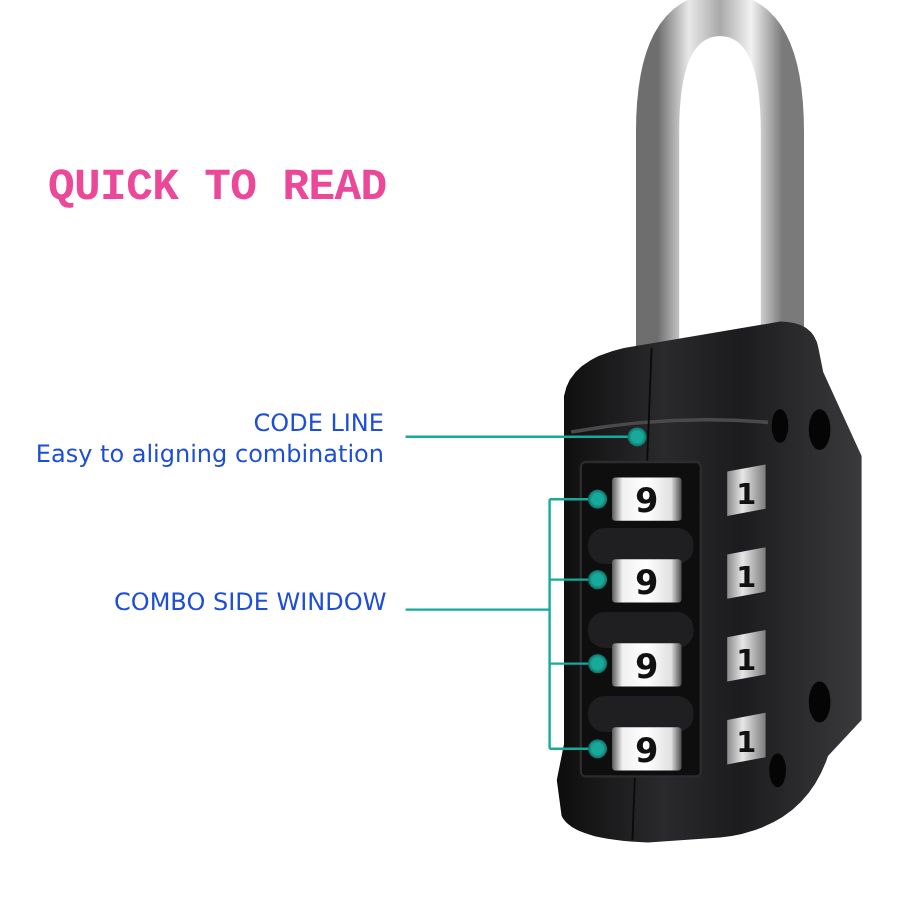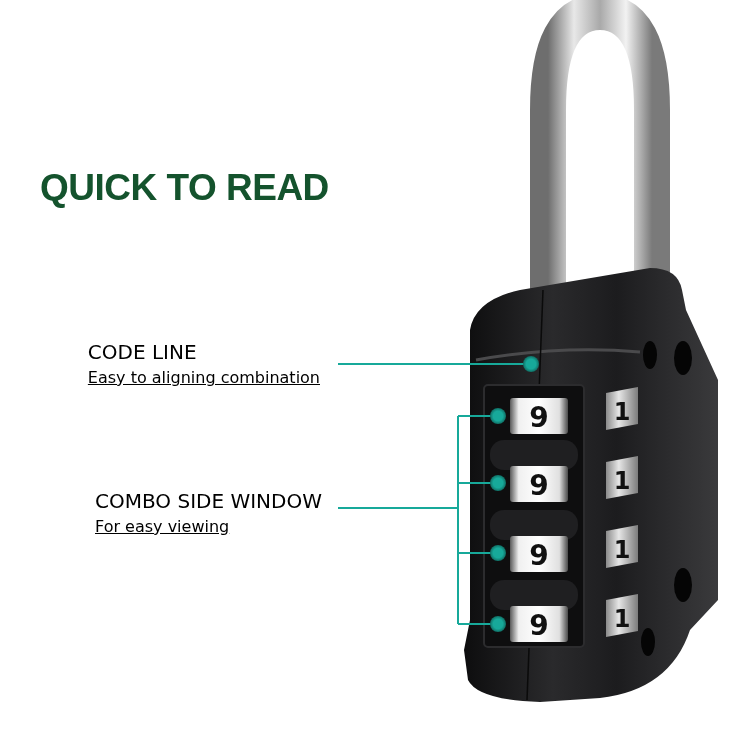--- a/index.html
+++ b/index.html
@@ -1,37 +1,36 @@
 <!DOCTYPE html>
 <html><head>
   <meta charset="utf-8">
   <style>
     html, body { margin: 0; padding: 0; background: #ffffff; }
     body { width: 750px; height: 750px; position: relative; overflow: hidden; font-family: "DejaVu Sans", sans-serif; }
-    .headline { position: absolute; left: 40px; top: 167px; font-family: Liberation Sans, sans-serif; font-weight: bold; font-size: 37px; color: #14532d; letter-spacing: -0.5px; margin: 0; }
-    .label-block { position: absolute; text-align: left; color: #000000; }
+    .headline { position: absolute; left: 40px; top: 136px; font-family: Liberation Mono, monospace; font-weight: bold; font-size: 37px; color: #ec4899; letter-spacing: -0.5px; margin: 0; }
+    .label-block { position: absolute; text-align: right; color: #1d4ed8; }
     .label-title { font-size: 20px; line-height: 26px; white-space: nowrap; }
-    .label-sub { font-size: 16px; line-height: 26px; white-space: nowrap; text-decoration: underline; }
+    .label-sub { font-size: 20px; line-height: 26px; white-space: nowrap; }
     #code-line-label { right: 430px; top: 339px; }
     #combo-label { right: 428px; top: 488px; }
     svg.lock { position: absolute; left: 0; top: 0; }
   </style>
 </head>
 <body>
 
 <h1 class="headline">QUICK TO READ</h1>
 
 <div class="label-block" id="code-line-label">
   <div class="label-title">CODE LINE</div>
   <div class="label-sub">Easy to aligning combination</div>
 </div>
 
 <div class="label-block" id="combo-label">
   <div class="label-title">COMBO SIDE WINDOW</div>
-  <div class="label-sub">For easy viewing</div>
 </div>
 
 <svg class="lock" width="750" height="750" viewBox="0 0 750 750">
   <defs>
     <linearGradient id="shackleGrad" x1="0" y1="0" x2="1" y2="0">
       <stop offset="0" stop-color="#6e6e6e"></stop>
       <stop offset="0.25" stop-color="#e8e8e8"></stop>
       <stop offset="0.5" stop-color="#a9a9a9"></stop>
       <stop offset="0.75" stop-color="#f2f2f2"></stop>
       <stop offset="1" stop-color="#7a7a7a"></stop>

